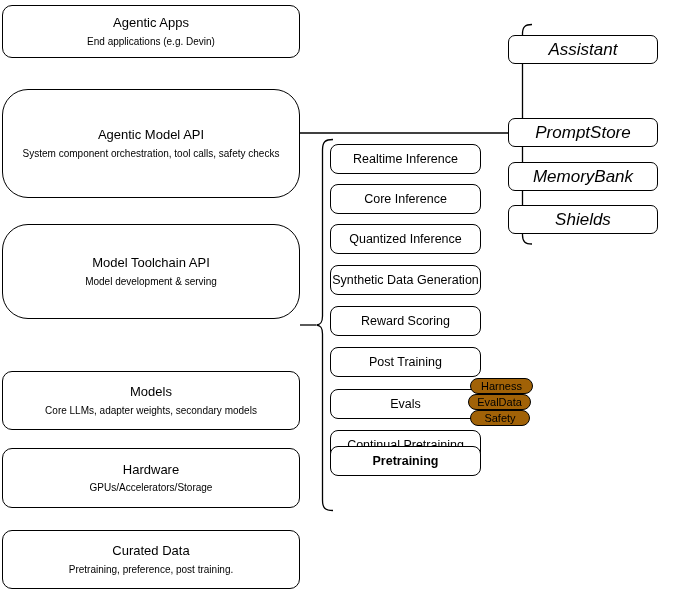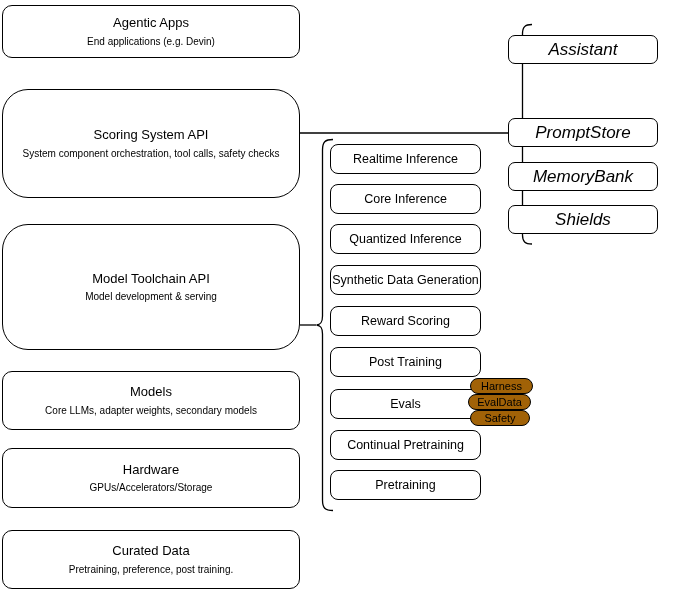--- a/index.html
+++ b/index.html
@@ -17,35 +17,35 @@
   .lbox {
     position: absolute; left: 2px; width: 298px;
     border: 1.4px solid #000000; background: #ffffff;
     display: flex; flex-direction: column; align-items: center; justify-content: center;
     gap: 5px; box-sizing: border-box; z-index: 2; text-align: center;
   }
   .lbox .ltitle { font-size: 13px; line-height: 1.1; }
   .lbox .lsub { font-size: 10px; line-height: 1.1; }
   .lbox-0 { top: 5px;   height: 53px;  border-radius: 10px; }
   .lbox-1 { top: 89px;  height: 109px; border-radius: 26px; }
-  .lbox-2 { top: 224px; height: 126px; border-radius: 26px; }
+  .lbox-2 { top: 224px; height: 95px; border-radius: 26px; }
   .lbox-3 { top: 371px; height: 59px;  border-radius: 10px; }
   .lbox-4 { top: 448px; height: 60px;  border-radius: 10px; }
   .lbox-5 { top: 530px; height: 59px;  border-radius: 10px; }
 
   
   .mbox {
     position: absolute; left: 330px; width: 151px; height: 30px;
     border: 1.4px solid #000000; border-radius: 8px; background: #ffffff;
     display: flex; align-items: center; justify-content: center;
     font-size: 12.5px; box-sizing: border-box; z-index: 2; text-align: center;
   }
   .mbox-0 { top: 144px; } .mbox-1 { top: 184px; } .mbox-2 { top: 224px; }
   .mbox-3 { top: 265px; } .mbox-4 { top: 306px; } .mbox-5 { top: 347px; }
-  .mbox-6 { top: 389px; } .mbox-7 { top: 430px; } .mbox-8 { top: 470px; }
+  .mbox-6 { top: 389px; } .mbox-7 { top: 430px; } .mbox-8 { top: 446px; font-weight: bold; }
 
   
   .pill {
     position: absolute; height: 16px;
     border: 1.3px solid #000000; border-radius: 9px; background: #a16207;
     display: flex; align-items: center; justify-content: center;
     font-size: 11px; box-sizing: border-box; z-index: 3;
   }
   .pill-0 { left: 470px; top: 378px; width: 63px; }
   .pill-1 { left: 468px; top: 394px; width: 63px; }
@@ -75,21 +75,21 @@
     <path d="M 333 139.5 C 325 139.5 322.5 142 322.5 150 L 322.5 316 C 322.5 322 321 324.5 316.5 325 C 321 325.5 322.5 328 322.5 334 L 322.5 500 C 322.5 508 325 510.5 333 510.5"></path>
 
     <path d="M 532 24.5 C 525 24.5 522.5 27 522.5 34 L 522.5 124 C 522.5 130 521 132.5 516.5 133 C 521 133.5 522.5 136 522.5 142 L 522.5 235 C 522.5 241.5 525 244 532 244"></path>
   </svg>
 
   <div class="lbox lbox-0">
     <div class="ltitle">Agentic Apps</div>
     <div class="lsub">End applications (e.g. Devin)</div>
   </div>
   <div class="lbox lbox-1">
-    <div class="ltitle">Scoring System API</div>
+    <div class="ltitle">Agentic Model API</div>
     <div class="lsub">System component orchestration, tool calls, safety checks</div>
   </div>
   <div class="lbox lbox-2">
     <div class="ltitle">Model Toolchain API</div>
     <div class="lsub">Model development &amp; serving</div>
   </div>
   <div class="lbox lbox-3">
     <div class="ltitle">Models</div>
     <div class="lsub">Core LLMs, adapter weights, secondary models</div>
   </div>

